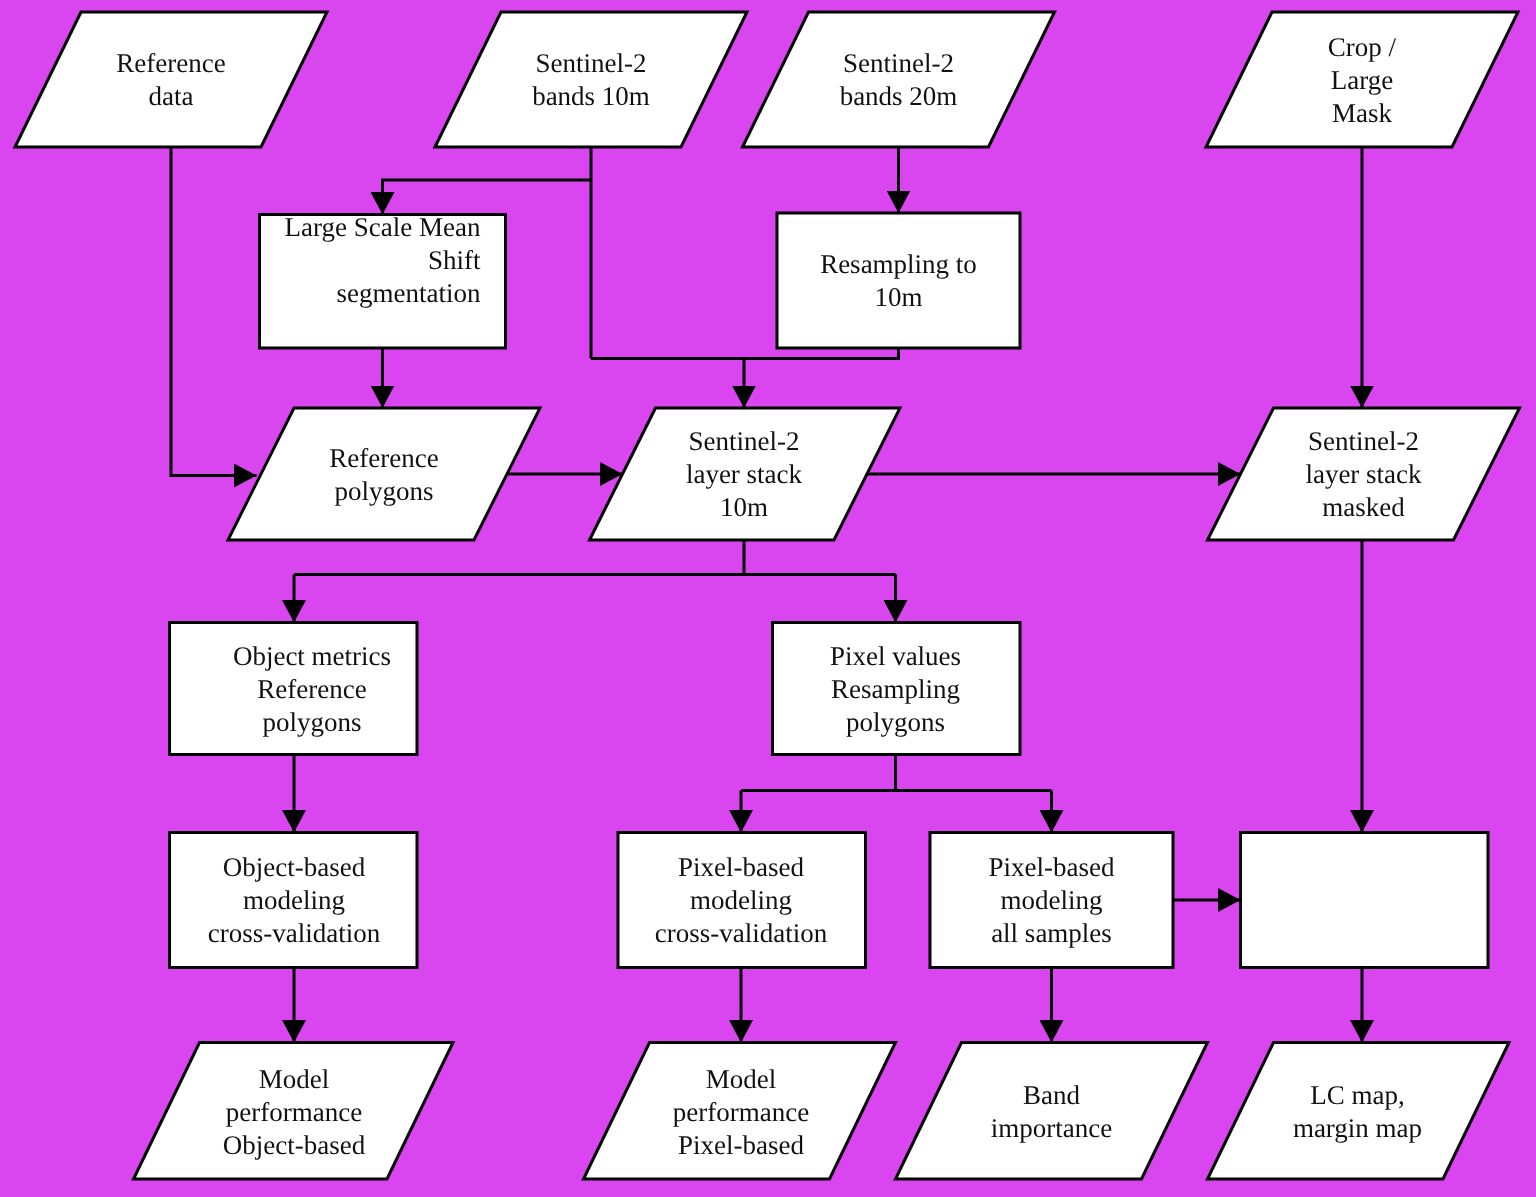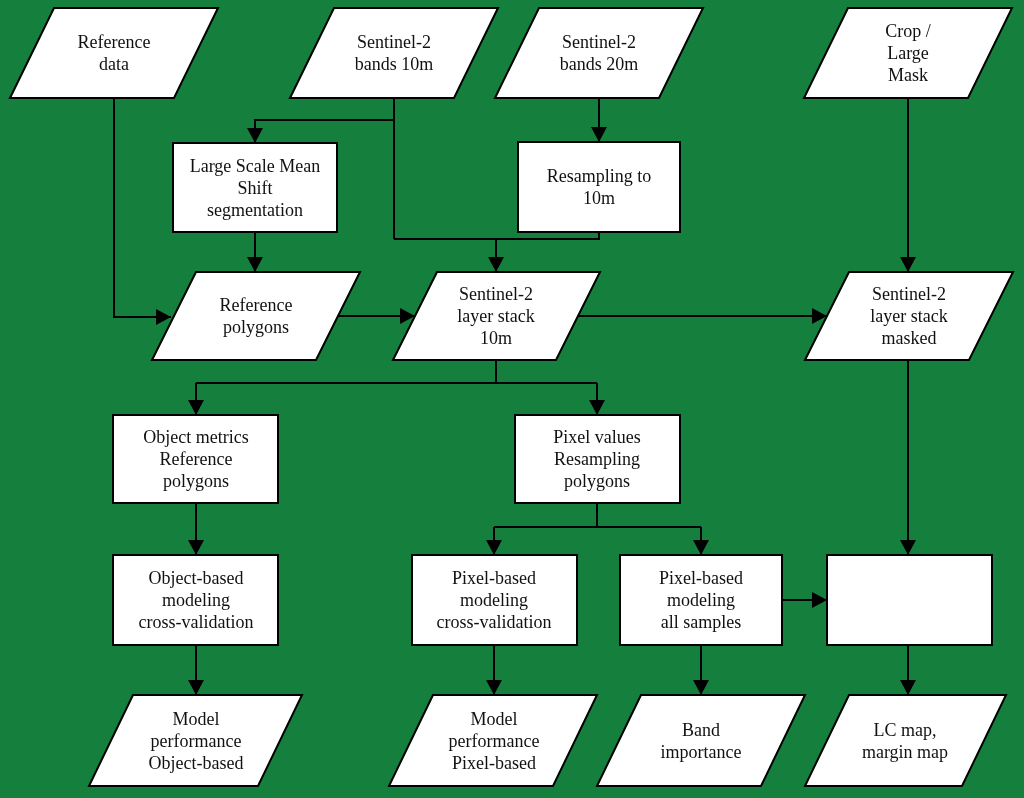--- a/index.html
+++ b/index.html
@@ -1,20 +1,20 @@
 <!DOCTYPE html>
 <html><head>
 <meta charset="utf-8">
 <style>
   html, body { margin: 0; padding: 0; background: #ffffff; }
   #stage {
     position: relative;
     width: 1024px;
     height: 798px;
-    background: #15803d;
+    background: #d946ef;
     overflow: hidden;
   }
   #stage svg { position: absolute; left: 0; top: 0; }
   .node-label {
     position: absolute;
     transform: translate(-50%, -50%);
     font-family: "Liberation Serif", "DejaVu Serif", serif;
     font-size: 18px;
     line-height: 22px;
     color: #111111;
@@ -89,34 +89,34 @@
 
   <div class="node-label" style="left:114px; top:53px;">Reference
 data</div>
   <div class="node-label" style="left:394px; top:53px;">Sentinel-2
 bands 10m</div>
   <div class="node-label" style="left:599px; top:53px;">Sentinel-2
 bands 20m</div>
   <div class="node-label" style="left:908px; top:53px;">Crop /
 Large
 Mask</div>
-  <div class="node-label" style="left:255px; top:188px;">Large Scale Mean
+  <div class="node-label" style="left:255px; top:173px;text-align:right;">Large Scale Mean
 Shift
 segmentation</div>
   <div class="node-label" style="left:599px; top:187px;text-align:center;">Resampling to
 10m</div>
   <div class="node-label" style="left:256px; top:316px;">Reference
 polygons</div>
   <div class="node-label" style="left:496px; top:316px;">Sentinel-2
 layer stack
 10m</div>
   <div class="node-label" style="left:909px; top:316px;">Sentinel-2
 layer stack
 masked</div>
-  <div class="node-label" style="left:196px; top:459px;">Object metrics
+  <div class="node-label" style="left:208px; top:459px;">Object metrics
 Reference
 polygons</div>
   <div class="node-label" style="left:597px; top:459px;">Pixel values
 Resampling
 polygons</div>
   <div class="node-label" style="left:196px; top:600px;">Object-based
 modeling
 cross-validation</div>
   <div class="node-label" style="left:494px; top:600px;">Pixel-based
 modeling

